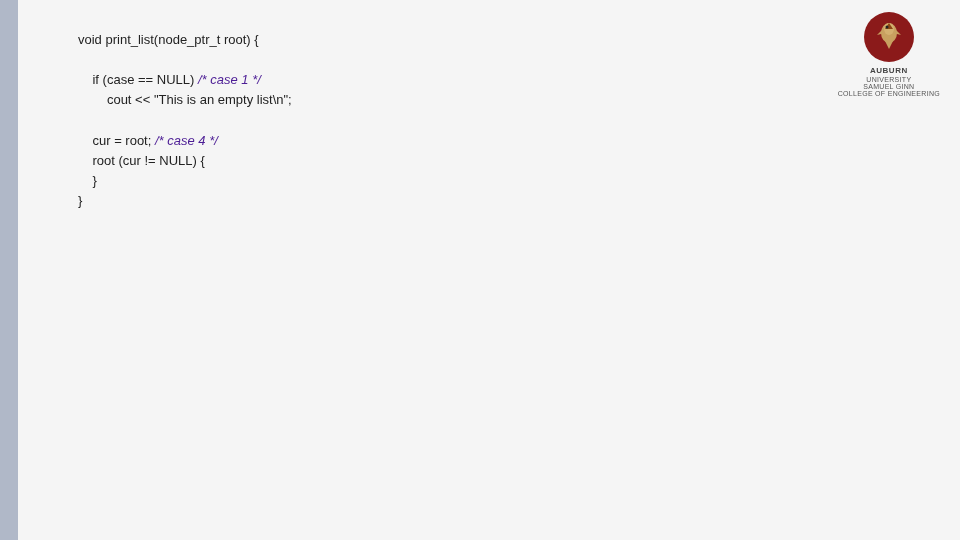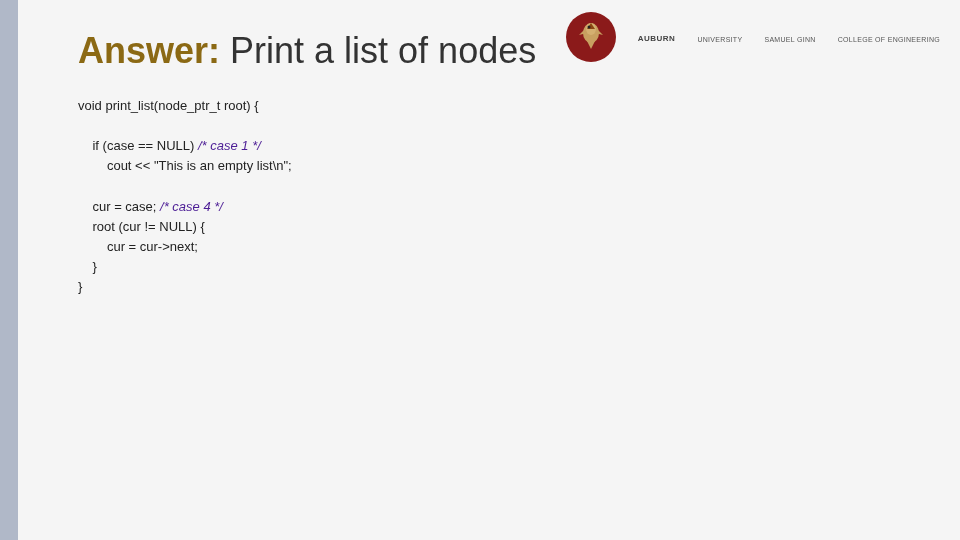--- a/index.html
+++ b/index.html
@@ -60,23 +60,22 @@
     .code-line {
       display: block;
       white-space: pre;
     }
 
     .logo-area {
       position: absolute;
       top: 12px;
       right: 20px;
       display: flex;
-      flex-direction: row;
+      flex-direction: column;
       align-items: center;
-      gap: 22px;
     }
 
     .logo-circle {
       width: 50px;
       height: 50px;
       border-radius: 50%;
       background: #8B1A1A;
       display: flex;
       align-items: center;
       justify-content: center;
@@ -119,32 +118,28 @@
         <polygon points="24,10 30,16 22,14" fill="#c8a060"></polygon>
         <polygon points="14,22 18,30 22,22" fill="#c8a060"></polygon>
       </svg>
     </div>
     <div class="logo-text">AUBURN</div>
     <div class="logo-sub">UNIVERSITY</div>
     <div class="logo-sub">SAMUEL GINN</div>
     <div class="logo-sub">COLLEGE OF ENGINEERING</div>
   </div>
 
-  <h1 class="title">
-    <span class="title-answer">Answer:</span><span> Print a list of nodes</span>
-  </h1>
 
   <div class="code-block">
 
     <span class="code-line">void print_list(node_ptr_t root) {</span>
     <span class="code-line">&nbsp;</span>
     <span class="code-line">  <span>  if (case == NULL) </span><span class="comment">/* case 1 */</span></span>
     <span class="code-line">    <span>    cout &lt;&lt; "This is an empty list\n";</span></span>
     <span class="code-line">&nbsp;</span>
-    <span class="code-line">  <span>  cur = case; </span><span class="comment">/* case 4 */</span></span>
+    <span class="code-line">  <span>  cur = root; </span><span class="comment">/* case 4 */</span></span>
     <span class="code-line">  <span>  root (cur != NULL) {</span></span>
-    <span class="code-line">    <span>    cur = cur-&gt;next;</span></span>
     <span class="code-line">  <span>  }</span></span>
     <span class="code-line">}</span>
 
   </div>
 
 </div>
 
 </body></html>

